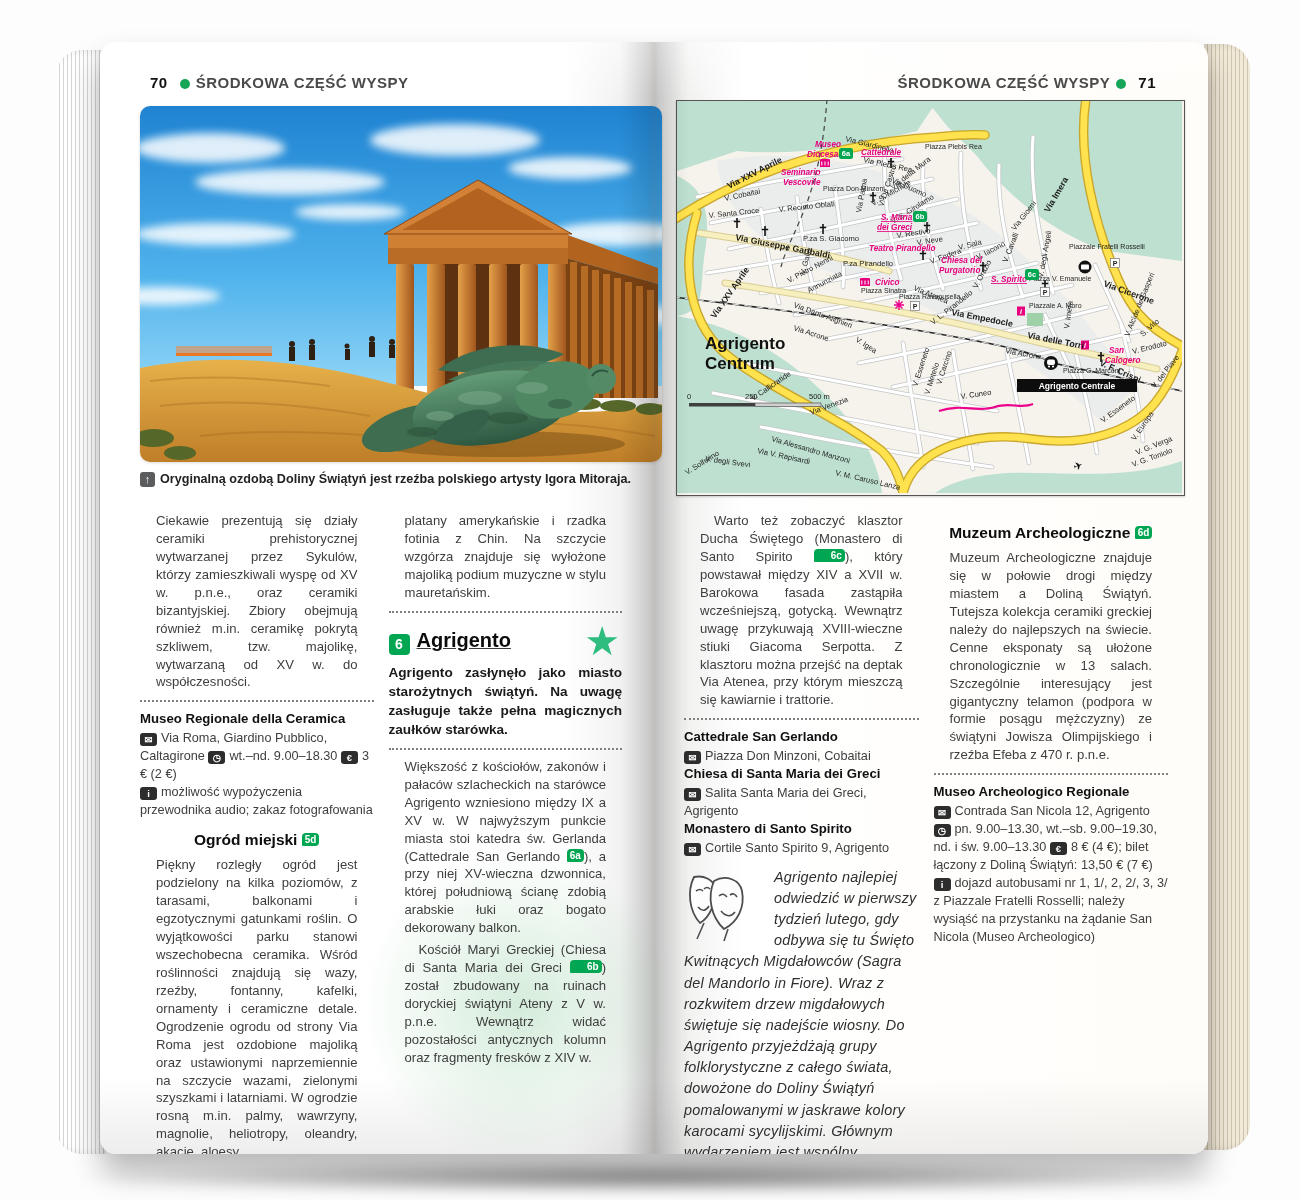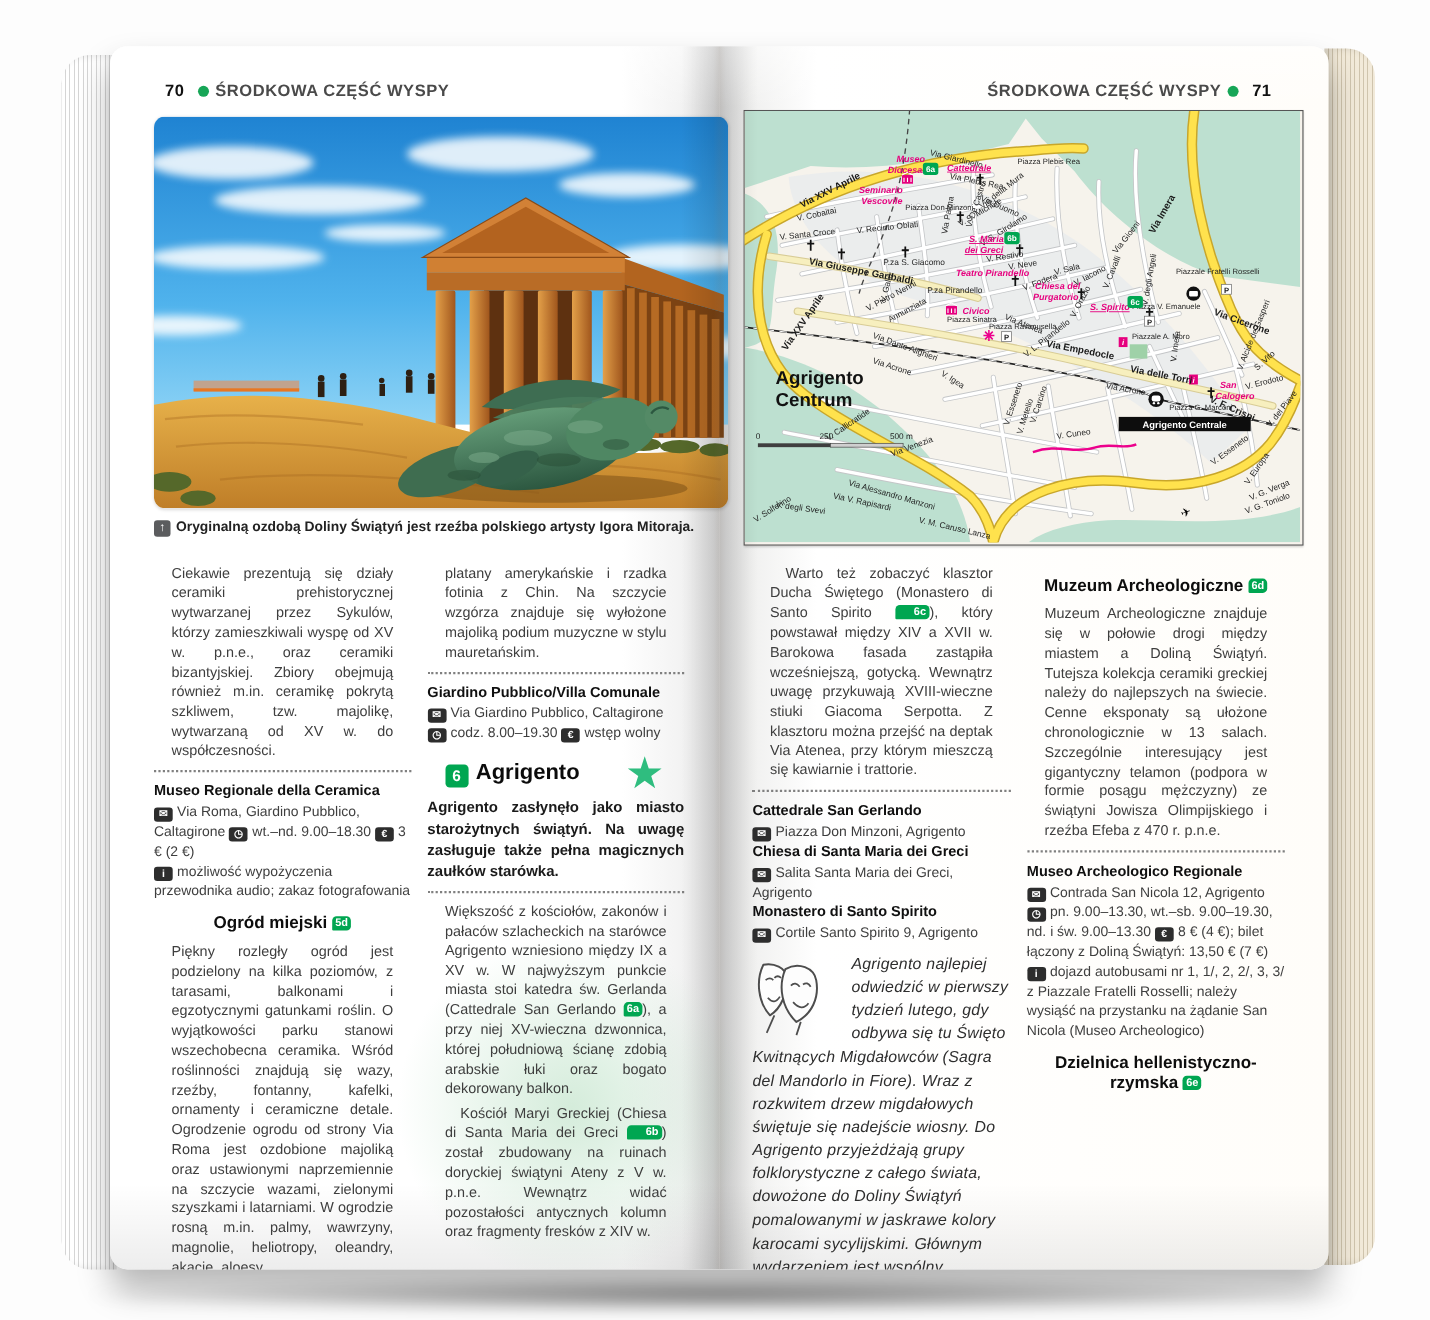--- a/index.html
+++ b/index.html
@@ -52,21 +52,21 @@
   .indent{text-indent:14px;}
   .dots{border:none;border-top:2px dotted #808080;margin:9px 0 8px;height:0;}
   .inf{font-size:12.7px;line-height:1.42;color:#3e3e3e;margin:0 0 4px;text-align:left;}
   .inf .it{color:#101010;font-size:13.2px;}
   .ic{display:inline-block;min-width:15px;height:13px;background:#2d2d2d;color:#fff;font-size:9.5px;
     line-height:13px;text-align:center;border-radius:3px;padding:0 1px;margin-right:4px;
     vertical-align:-1px;font-weight:bold;font-style:normal;}
   .h2{font-size:15.5px;font-weight:bold;color:#0d0d0d;margin:12px 0 7px;text-align:center;}
   .bdg{display:inline-block;background:#00a651;color:#fff;font-size:10px;font-weight:bold;
     border-radius:4px 4px 4px 1px;padding:1px 3px 0;line-height:12px;vertical-align:2px;}
-  .h1-row{position:relative;margin:16px 16px 8px;}
+  .h1-row{position:relative;margin:16px 0 8px;text-decoration:underline;}
   .h1num{display:inline-block;width:21px;height:21px;background:#00a651;color:#fff;border-radius:4px;
     text-align:center;line-height:21px;font-weight:bold;font-size:14px;margin-right:7px;vertical-align:-2px;}
   .h1{font-size:20px;font-weight:bold;color:#0b0b0b;}
   .star{position:absolute;right:2px;top:-8px;font-size:40px;color:#2fbd7f;line-height:1;}
   .lead{font-size:13.6px;font-weight:bold;color:#1a1a1a;line-height:1.4;text-align:justify;margin:0 0 4px;}
   .blob{position:absolute;top:330px;left:-34px;width:330px;height:330px;border-radius:50%;z-index:0;
     background:radial-gradient(circle,rgba(186,224,196,.62),rgba(186,224,196,0) 68%);}
   .hand{font-size:14.4px;line-height:1.47;font-style:italic;letter-spacing:.25px;color:#2e2e2e;
     text-align:justify;margin:0;}
   .handblock{margin-top:10px;}
@@ -242,26 +242,20 @@
           <span class="bdg">5d</span>
         </h3>
         <p class="p">Piękny rozległy ogród jest podzielony na kilka poziomów, z tarasami, balkonami i egzotycznymi gatunkami roślin. O wyjątkowości parku stanowi wszechobecna ceramika. Wśród roślinności znajdują się wazy, rzeźby, fontanny, kafelki, ornamenty i ceramiczne detale. Ogrodzenie ogrodu od strony Via Roma jest ozdobione majoliką oraz ustawionymi naprzemiennie na szczycie wazami, zielonymi szyszkami i latarniami. W ogrodzie rosną m.in. palmy, wawrzyny, magnolie, heliotropy, oleandry, akacje, aloesy,</p>
       </div>
 
       <div class="col">
         <div class="blob"></div>
         <div class="colz">
           <p class="p">platany amerykańskie i rzadka fotinia z Chin. Na szczycie wzgórza znajduje się wyłożone majoliką podium muzyczne w stylu mauretańskim.</p>
           <div class="dots"></div>
-          <p class="inf">
-            <b class="it">Giardino Pubblico/Villa Comunale</b><br>
-            <span class="ic">✉</span><span>Via Giardino Pubblico, Caltagirone</span><br>
-            <span class="ic">◷</span><span>codz. 8.00–19.30</span>
-            <span class="ic">€</span><span>wstęp wolny</span>
-          </p>
           <div class="h1-row">
             <span class="h1num">6</span><span class="h1">Agrigento</span>
             <span class="star">★</span>
           </div>
           <p class="lead">Agrigento zasłynęło jako miasto starożytnych świątyń. Na uwagę zasługuje także pełna magicznych zaułków starówka.</p>
           <div class="dots"></div>
           <p class="p"><span>Większość z kościołów, zakonów i pałaców szlacheckich na starówce Agrigento wzniesiono między IX a XV w. W najwyższym punkcie miasta stoi katedra św. Gerlanda (Cattedrale San Gerlando </span><span class="bdg">6a</span><span>), a przy niej XV-wieczna dzwonnica, której południową ścianę zdobią arabskie łuki oraz bogato dekorowany balkon.</span></p>
           <p class="p indent"><span>Kościół Maryi Greckiej (Chiesa di Santa Maria dei Greci </span><span class="bdg">6b</span><span>) został zbudowany na ruinach doryckiej świątyni Ateny z V w. p.n.e. Wewnątrz widać pozostałości antycznych kolumn oraz fragmenty fresków z XIV w.</span></p>
         </div>
       </div>
@@ -526,21 +520,21 @@
       </svg>
     </div>
 
     <div class="cols cols-r">
 
       <div class="col">
         <p class="p indent"><span>Warto też zobaczyć klasztor Ducha Świętego (Monastero di Santo Spirito </span><span class="bdg">6c</span><span>), który powstawał między XIV a XVII w. Barokowa fasada zastąpiła wcześniejszą, gotycką. Wewnątrz uwagę przykuwają XVIII-wieczne stiuki Giacoma Serpotta. Z klasztoru można przejść na deptak Via Atenea, przy którym mieszczą się kawiarnie i trattorie.</span></p>
         <div class="dots"></div>
         <p class="inf">
           <b class="it">Cattedrale San Gerlando</b><br>
-          <span class="ic">✉</span><span>Piazza Don Minzoni, Agrigento</span><br>
+          <span class="ic">✉</span><span>Piazza Don Minzoni, Cobaitai</span><br>
           <b class="it">Chiesa di Santa Maria dei Greci</b><br>
           <span class="ic">✉</span><span>Salita Santa Maria dei Greci, Agrigento</span><br>
           <b class="it">Monastero di Santo Spirito</b><br>
           <span class="ic">✉</span><span>Cortile Santo Spirito 9, Agrigento</span>
         </p>
         <div class="handblock">
           <svg class="masks" viewBox="0 0 80 74" xmlns="http://www.w3.org/2000/svg">
             <g fill="#fdfdfd" stroke="#4d4d4d" stroke-width="1.8" stroke-linejoin="round">
               <path d="M10,8 C3,22 5,42 16,54 C26,48 32,34 31,19 C30,11 20,6 10,8 Z"></path>
               <path d="M30,12 C23,28 27,48 40,60 C54,53 61,38 58,22 C56,11 42,5 30,12 Z"></path>
@@ -567,20 +561,16 @@
         </h3>
         <p class="p">Muzeum Archeologiczne znajduje się w połowie drogi między miastem a Doliną Świątyń. Tutejsza kolekcja ceramiki greckiej należy do najlepszych na świecie. Cenne eksponaty są ułożone chronologicznie w 13 salach. Szczególnie interesujący jest gigantyczny telamon (podpora w formie posągu mężczyzny) ze świątyni Jowisza Olimpijskiego i rzeźba Efeba z 470 r. p.n.e.</p>
         <div class="dots"></div>
         <p class="inf">
           <b class="it">Museo Archeologico Regionale</b><br>
           <span class="ic">✉</span><span>Contrada San Nicola 12, Agrigento</span><br>
           <span class="ic">◷</span><span>pn. 9.00–13.30, wt.–sb. 9.00–19.30, nd. i św. 9.00–13.30</span>
           <span class="ic">€</span><span>8 € (4 €); bilet łączony z Doliną Świątyń: 13,50 € (7 €)</span><br>
           <span class="ic">i</span><span>dojazd autobusami nr 1, 1/, 2, 2/, 3, 3/ z Piazzale Fratelli Rosselli; należy wysiąść na przystanku na żądanie San Nicola (Museo Archeologico)</span>
         </p>
-        <h3 class="h2">
-          <span>Dzielnica hellenistyczno-rzymska</span>
-          <span class="bdg">6e</span>
-        </h3>
       </div>
     </div>
   </div>
 </div>
 
 </body></html>

